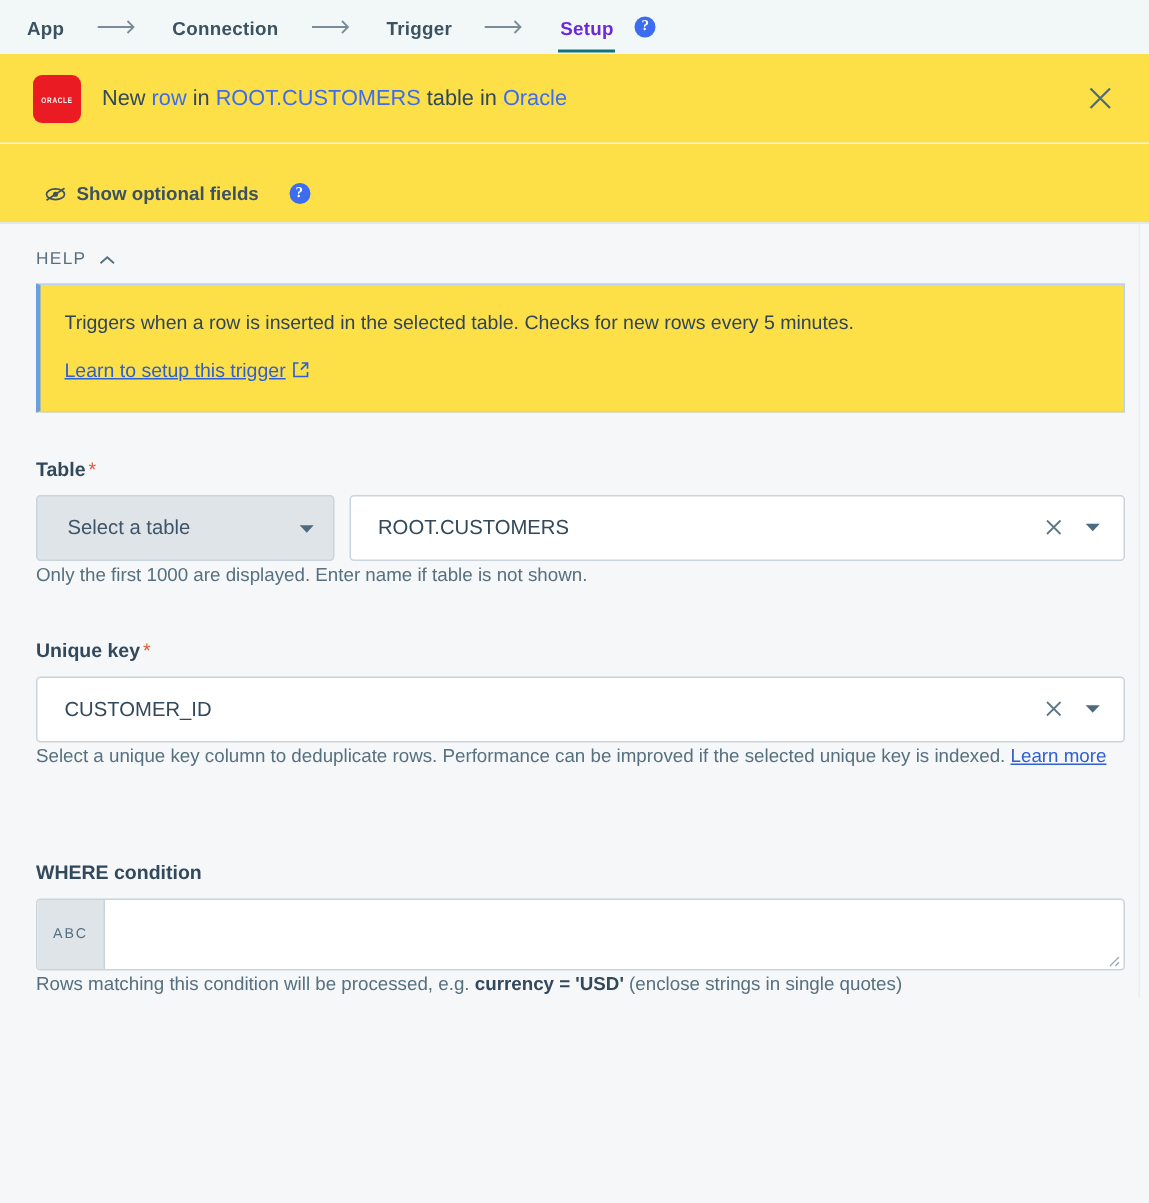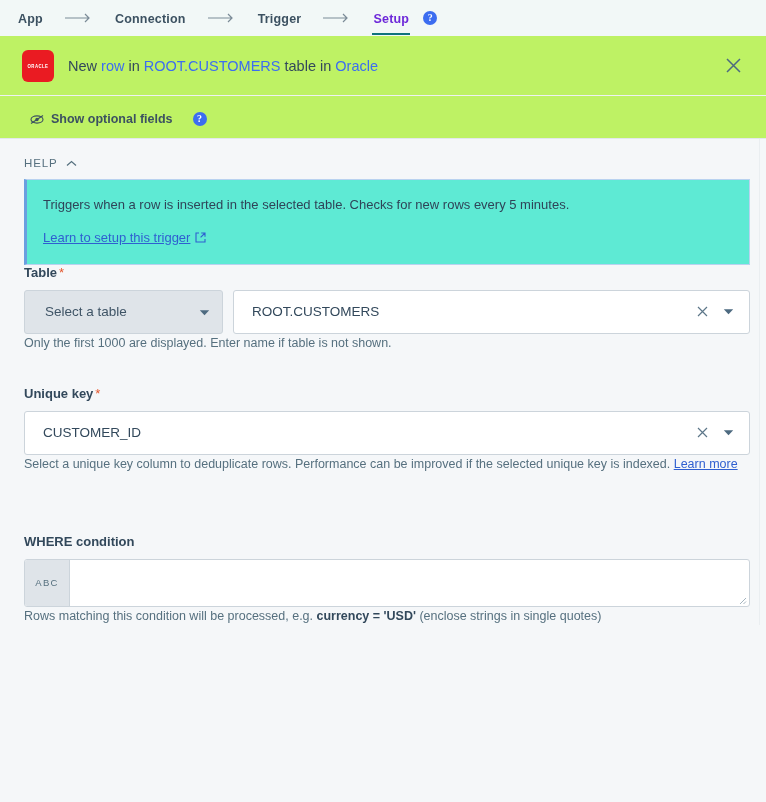--- a/index.html
+++ b/index.html
@@ -71,21 +71,21 @@
     display: inline-flex;
     align-items: center;
     justify-content: center;
     margin-left: 14px;
     font-family: "Liberation Serif", serif;
     line-height: 1;
   }
 
   
   .card {
-    background: #bef264;
+    background: #fde047;
     border-bottom: 1px solid #e3e8ec;
   }
   .card-title-row {
     display: flex;
     align-items: center;
     padding: 14px 18px 13px 22px;
     position: relative;
   }
   .app-logo {
     width: 32px;
@@ -121,21 +121,21 @@
     width: 22px;
     height: 22px;
     display: flex;
     align-items: center;
     justify-content: center;
     cursor: pointer;
   }
   .optional-row {
     display: flex;
     align-items: center;
-    padding: 16px 18px 12px 30px;
+    padding: 26px 18px 12px 30px;
     border-top: 1px solid #eef1f4;
   }
   .optional-link {
     display: inline-flex;
     align-items: center;
     font-size: 12.5px;
     font-weight: bold;
     color: #3c5161;
     cursor: pointer;
   }
@@ -171,25 +171,26 @@
     letter-spacing: .9px;
     color: #56707f;
     font-weight: normal;
   }
   .help-head .chev {
     margin-left: 8px;
     display: inline-flex;
   }
 
   .help-box {
-    background: #5eead4;
+    background: #fde047;
     border: 1px solid #b9d2f0;
     border-left: 3px solid #6b9fe0;
     padding: 16px 18px 18px 16px;
     box-sizing: border-box;
+    margin-bottom: 30px;
   }
   .help-box p {
     margin: 0 0 14px 0;
     font-size: 13px;
     color: #2f4458;
     line-height: 1.35;
   }
   .help-box a {
     font-size: 13px;
     color: #2f5fd0;

